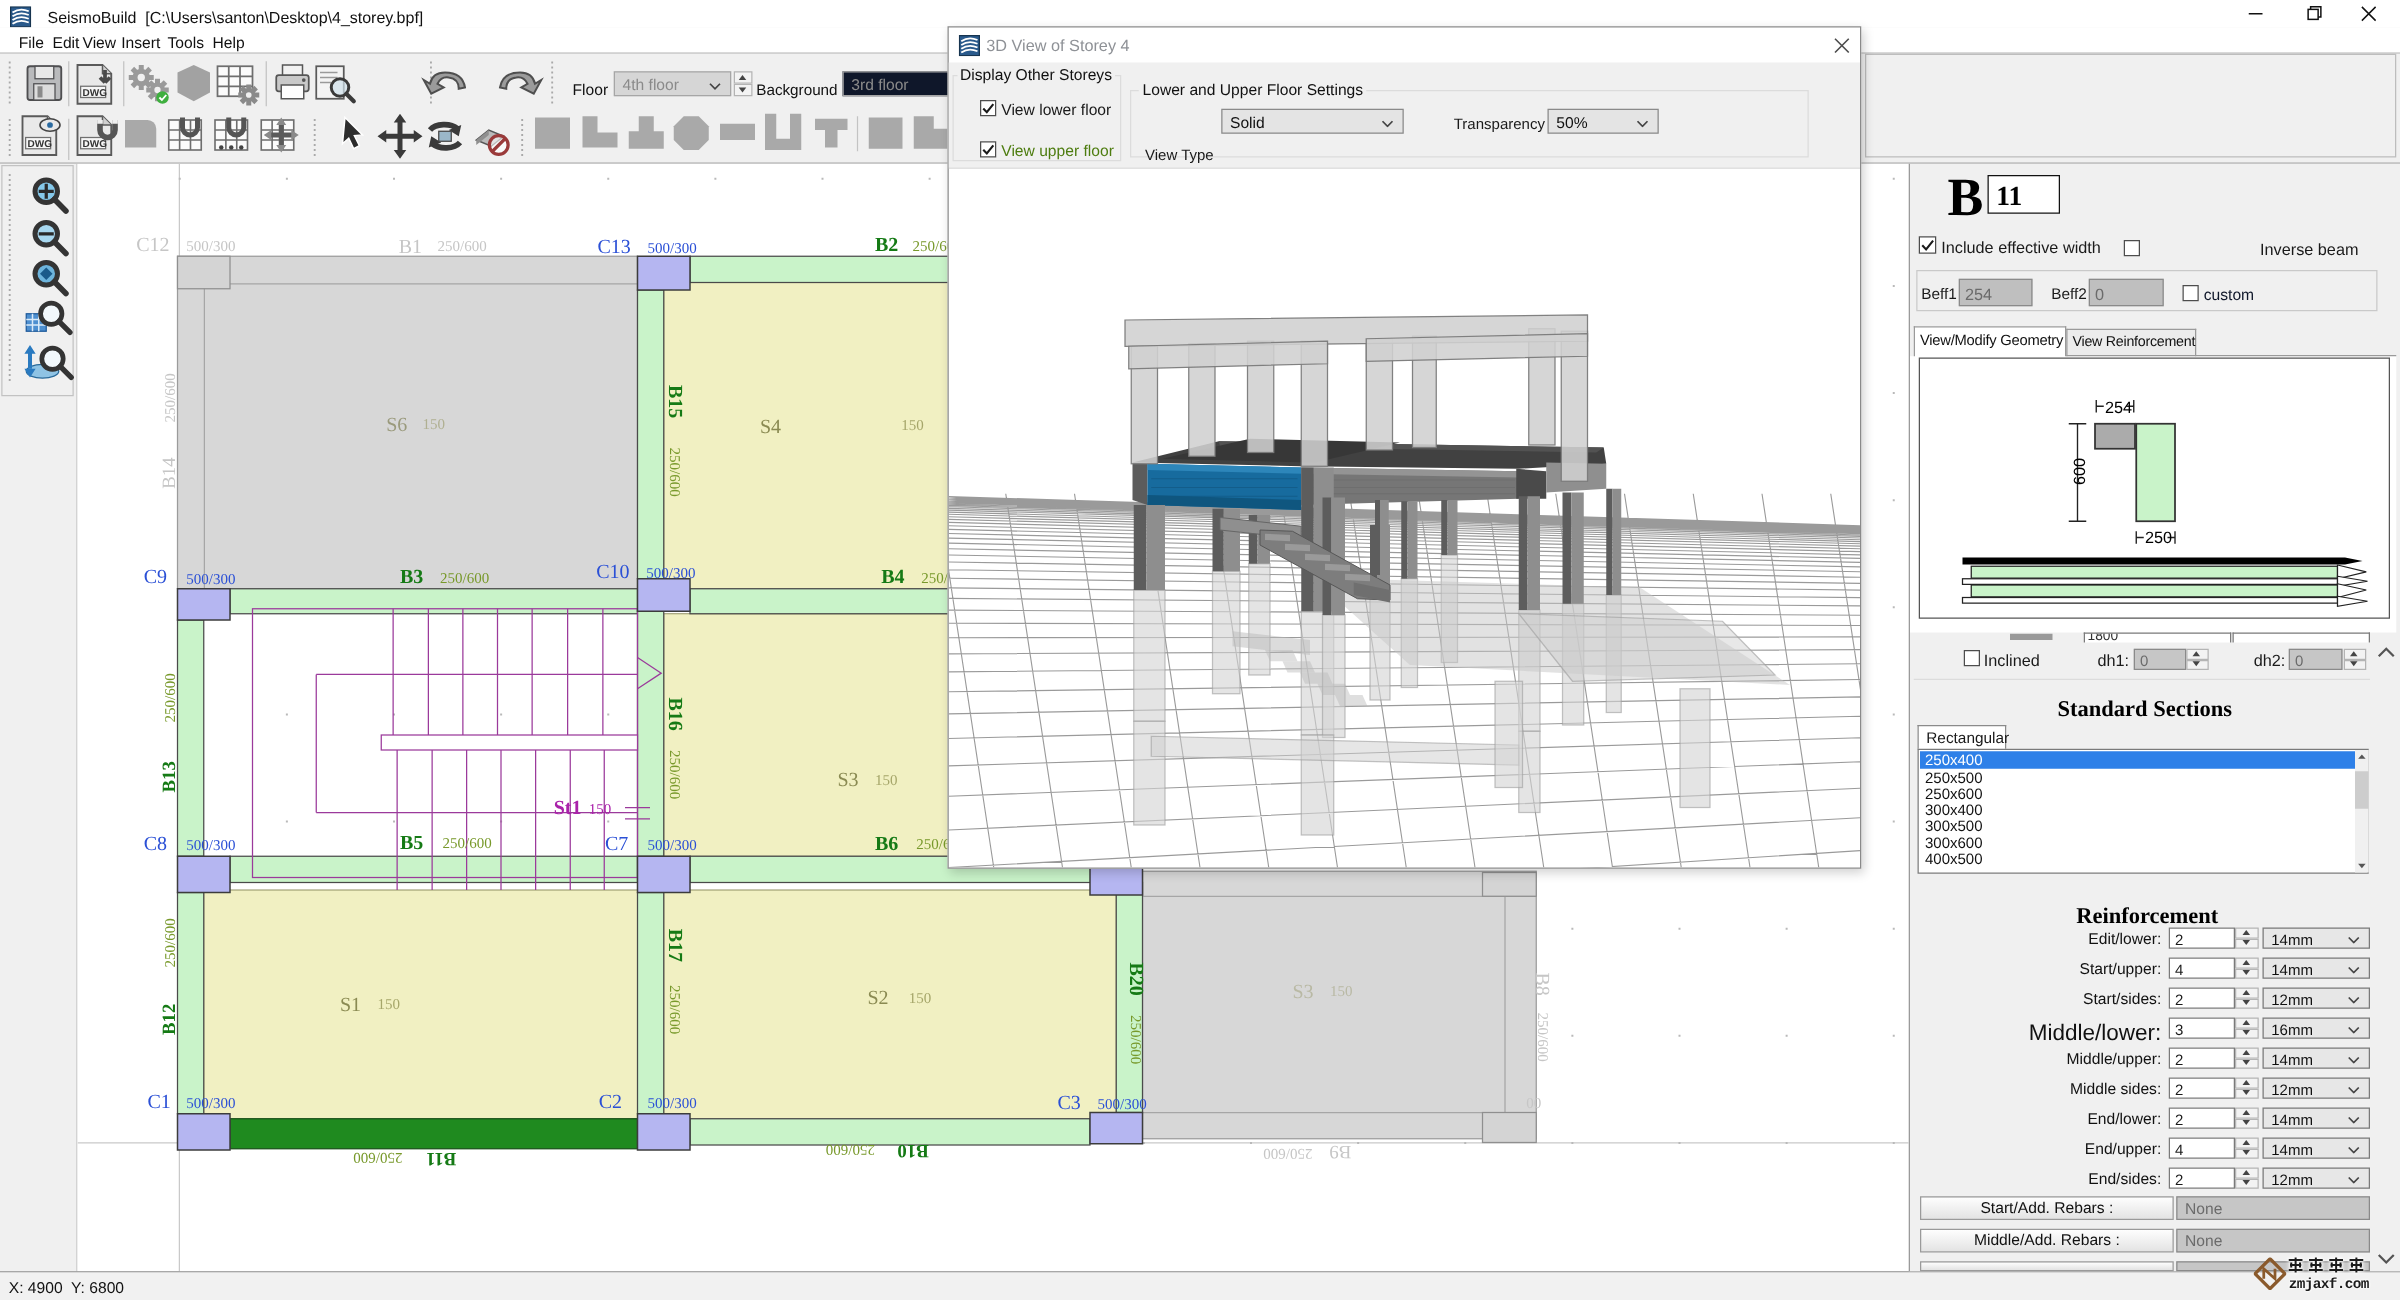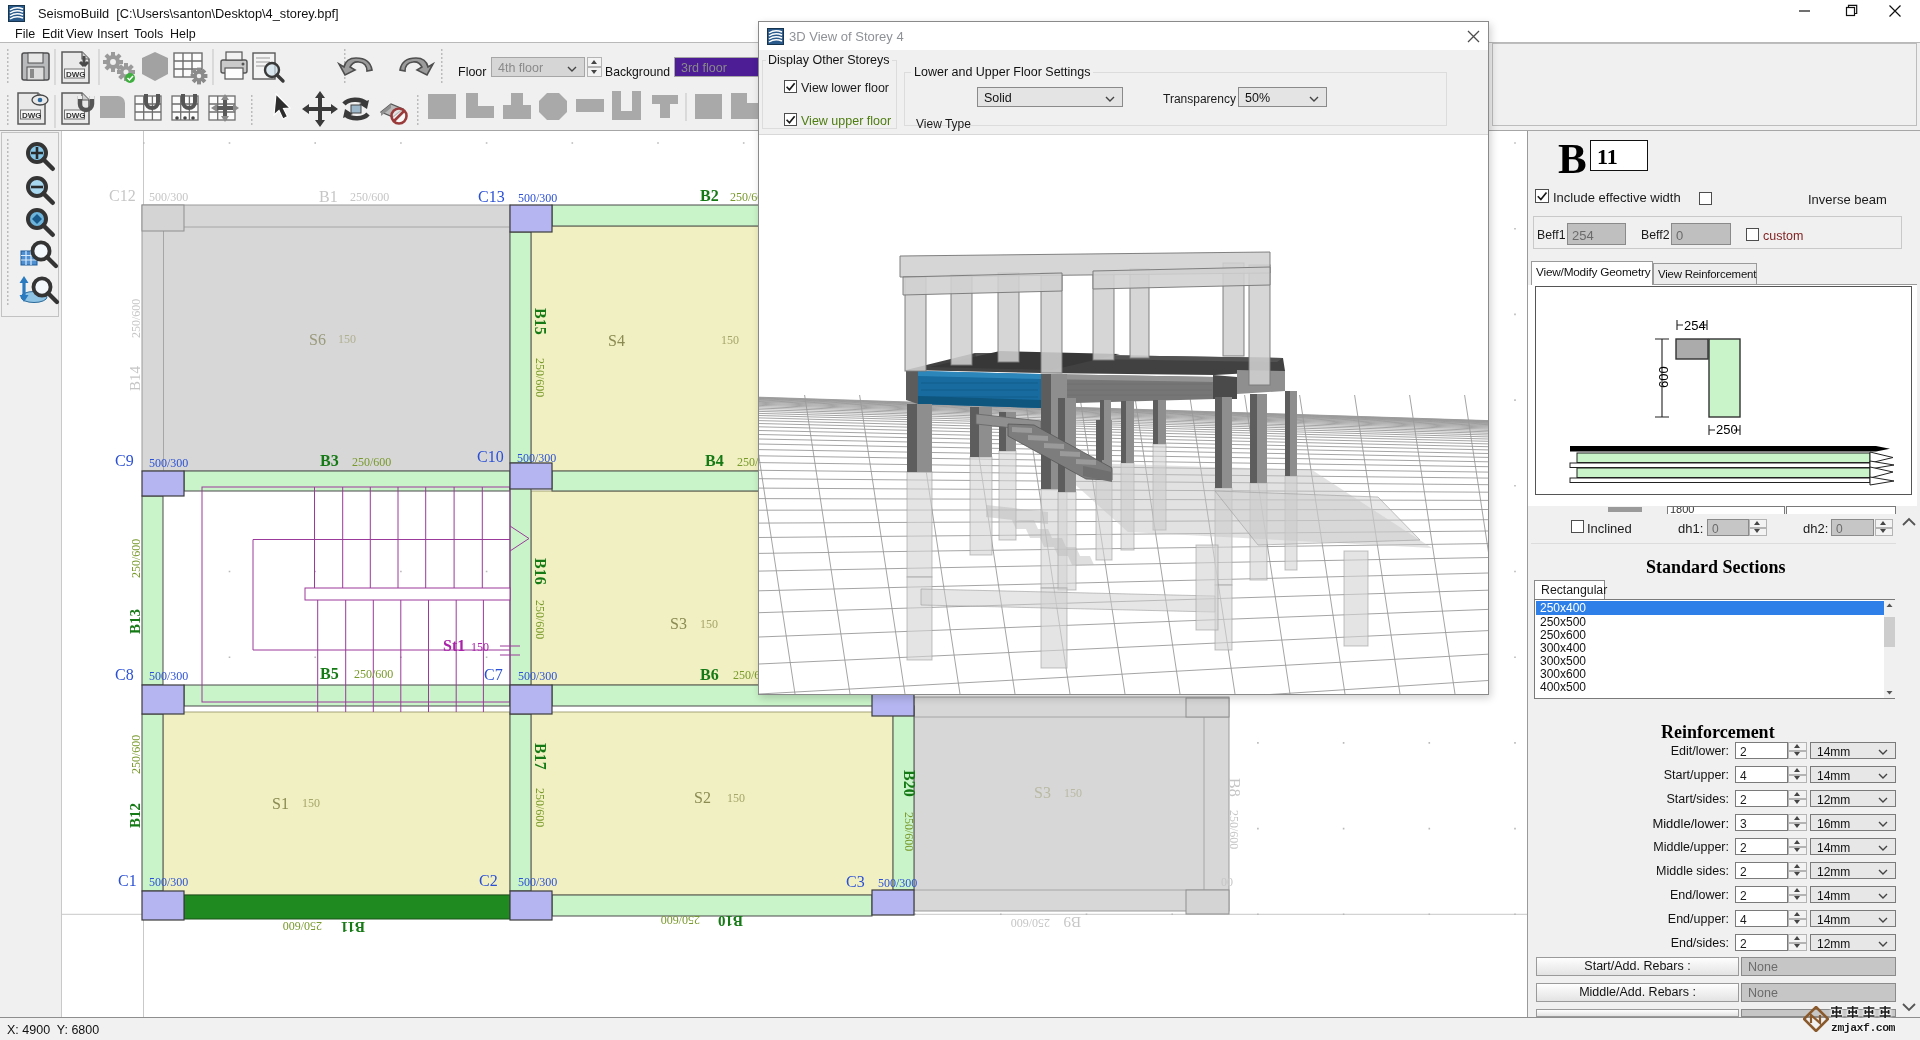--- a/index.html
+++ b/index.html
@@ -183,21 +183,21 @@
         <path d="M1 1l4 4 4-4" stroke="#444" stroke-width="1.4" fill="none"></path>
       </svg>
     </div>
     <div style="position:absolute;left:587px;top:57px;width:15px;height:20px;">
       <div style="position:absolute;left:0;top:0;width:15px;height:10.0px;background:#f3f3f3;border:1px solid #b4b4b4;box-sizing:border-box;"></div>
       <div style="position:absolute;left:0;top:10.0px;width:15px;height:10.0px;background:#f3f3f3;border:1px solid #b4b4b4;box-sizing:border-box;"></div>
       <div style="position:absolute;left:3.5px;top:2.5px;width:0;height:0;border-left:3.5px solid transparent;border-right:3.5px solid transparent;border-bottom:4px solid #444;"></div>
       <div style="position:absolute;left:3.5px;top:12.5px;width:0;height:0;border-left:3.5px solid transparent;border-right:3.5px solid transparent;border-top:4px solid #444;"></div>
     </div>
     <div style="position:absolute;left:605px;top:66px;font-size:12.2px;color:#111;font-weight:normal;font-family:'Liberation Sans',sans-serif;white-space:nowrap;line-height:1;">Background</div>
-    <div style="position:absolute;left:674px;top:57px;width:118px;height:20px;background:#4c1d95;border:1px solid #a6a6a6;box-sizing:border-box;">
+    <div style="position:absolute;left:674px;top:57px;width:118px;height:20px;background:#0f172a;border:1px solid #a6a6a6;box-sizing:border-box;">
       <div style="position:absolute;left:6px;top:2.75px;font-size:12.5px;color:#8a8a8a;line-height:1.2;white-space:nowrap;">3rd floor</div>
       <svg width="10" height="6" style="position:absolute;right:7px;top:7.5px">
         <path d="M1 1l4 4 4-4" stroke="#444" stroke-width="1.4" fill="none"></path>
       </svg>
     </div>
     <div style="position:absolute;left:1492px;top:43px;width:425px;height:83px;border:1px solid #bdbdbd;box-sizing:border-box;"></div>
     <div style="position:absolute;left:0px;top:130px;width:1920px;height:1px;background:#a6a6a6;"></div>
     <div style="position:absolute;left:0px;top:131px;width:62px;height:886px;background:#f0f0f0;border-right:1px solid #c9c9c9;box-sizing:border-box;"></div>
     <div style="position:absolute;left:1px;top:132px;width:58px;height:185px;background:#f0f0f0;border:1px solid #c2c2c2;box-sizing:border-box;"></div>
     <svg width="62" height="200" style="position:absolute;left:0;top:131px" viewBox="0 131 62 200">
@@ -489,21 +489,21 @@
     <div style="position:absolute;left:1699px;top:192px;width:13px;height:13px;background:#fff;border:1px solid #4d4d4d;box-sizing:border-box;"></div>
     <div style="position:absolute;left:1808px;top:193px;font-size:13px;color:#1a1a1a;font-weight:normal;font-family:'Liberation Sans',sans-serif;white-space:nowrap;line-height:1;">Inverse beam</div>
     <div style="position:absolute;left:1533px;top:216px;width:369px;height:33px;border:1px solid #c9c9c9;box-sizing:border-box;"></div>
     <div style="position:absolute;left:1537px;top:229px;font-size:12.3px;color:#1a1a1a;font-weight:normal;font-family:'Liberation Sans',sans-serif;white-space:nowrap;line-height:1;">Beff1</div>
     <div style="position:absolute;left:1567px;top:223px;width:59px;height:22px;background:#bfbfbf;border:1px solid #8a8a8a;box-sizing:border-box;"></div>
     <div style="position:absolute;left:1572px;top:229px;font-size:13px;color:#6b6b6b;font-weight:normal;font-family:'Liberation Sans',sans-serif;white-space:nowrap;line-height:1;">254</div>
     <div style="position:absolute;left:1641px;top:229px;font-size:12.3px;color:#1a1a1a;font-weight:normal;font-family:'Liberation Sans',sans-serif;white-space:nowrap;line-height:1;">Beff2</div>
     <div style="position:absolute;left:1671px;top:223px;width:60px;height:22px;background:#bfbfbf;border:1px solid #8a8a8a;box-sizing:border-box;"></div>
     <div style="position:absolute;left:1676px;top:229px;font-size:13px;color:#6b6b6b;font-weight:normal;font-family:'Liberation Sans',sans-serif;white-space:nowrap;line-height:1;">0</div>
     <div style="position:absolute;left:1746px;top:228px;width:13px;height:13px;background:#fff;border:1px solid #4d4d4d;box-sizing:border-box;"></div>
-    <div style="position:absolute;left:1763px;top:230px;font-size:12.5px;color:#7f1d1d;font-weight:normal;font-family:'Liberation Sans',sans-serif;white-space:nowrap;line-height:1;">custom</div>
+    <div style="position:absolute;left:1763px;top:230px;font-size:12.5px;color:#0f172a;font-weight:normal;font-family:'Liberation Sans',sans-serif;white-space:nowrap;line-height:1;">custom</div>
     <div style="position:absolute;left:1531px;top:261px;width:122px;height:25px;background:#fff;border:1px solid #9a9a9a;border-bottom:none;box-sizing:border-box;"></div>
     <div style="position:absolute;left:1536px;top:267px;font-size:11.8px;color:#111;font-weight:normal;font-family:'Liberation Sans',sans-serif;white-space:nowrap;line-height:1;letter-spacing:-0.2px;">View/Modify Geometry</div>
     <div style="position:absolute;left:1653px;top:263px;width:104px;height:23px;background:#ececec;border:1px solid #9a9a9a;border-bottom:none;box-sizing:border-box;"></div>
     <div style="position:absolute;left:1658px;top:269px;font-size:11.4px;color:#111;font-weight:normal;font-family:'Liberation Sans',sans-serif;white-space:nowrap;line-height:1;letter-spacing:-0.2px;">View Reinforcement</div>
     <div style="position:absolute;left:1528px;top:285px;width:389px;height:221px;background:#ffffff;"></div>
     <div style="position:absolute;left:1653px;top:284px;width:264px;height:1px;background:#9a9a9a;"></div>
     <svg width="389" height="221" style="position:absolute;left:1528px;top:285px" viewBox="1528 285 389 221" font-family="'Liberation Sans',sans-serif">
       <rect x="1676" y="339" width="32" height="20" fill="#ababab" stroke="#333" stroke-width="1.4"></rect>
       <rect x="1709" y="339" width="31" height="78" fill="#c9f3c9" stroke="#333" stroke-width="1.4"></rect>
       <path d="M1677 320v10M1707 320v10M1677 325h6M1701 325h6" stroke="#222" stroke-width="1.1" fill="none"></path>
@@ -607,21 +607,21 @@
       <div style="position:absolute;left:0;top:8.5px;width:19px;height:8.5px;background:#f3f3f3;border:1px solid #b4b4b4;box-sizing:border-box;"></div>
       <div style="position:absolute;left:5.5px;top:1.75px;width:0;height:0;border-left:3.5px solid transparent;border-right:3.5px solid transparent;border-bottom:4px solid #444;"></div>
       <div style="position:absolute;left:5.5px;top:10.25px;width:0;height:0;border-left:3.5px solid transparent;border-right:3.5px solid transparent;border-top:4px solid #444;"></div>
     </div>
     <div style="position:absolute;left:1810px;top:790px;width:86px;height:17px;background:#e7e7e7;border:1px solid #7a7a7a;box-sizing:border-box;">
       <div style="position:absolute;left:6px;top:1.5px;font-size:12px;color:#111;line-height:1.2;white-space:nowrap;">12mm</div>
       <svg width="10" height="6" style="position:absolute;right:7px;top:6.0px">
         <path d="M1 1l4 4 4-4" stroke="#444" stroke-width="1.4" fill="none"></path>
       </svg>
     </div>
-    <div style="position:absolute;left:1729px;top:817px;font-size:13px;color:#111;font-weight:normal;font-family:'Liberation Sans',sans-serif;white-space:nowrap;line-height:1;transform:translateX(-100%);">Middle/lower:</div>
+    <div style="position:absolute;left:1729px;top:817px;font-size:18px;color:#111;font-weight:normal;font-family:'Liberation Sans',sans-serif;white-space:nowrap;line-height:1;transform:translateX(-100%);">Middle/lower:</div>
     <div style="position:absolute;left:1735px;top:814px;width:53px;height:17px;background:#fff;border:1px solid #7a7a7a;box-sizing:border-box;"></div>
     <div style="position:absolute;left:1740px;top:817.5px;font-size:12px;color:#1a1a1a;font-weight:normal;font-family:'Liberation Sans',sans-serif;white-space:nowrap;line-height:1;">3</div>
     <div style="position:absolute;left:1788px;top:814px;width:19px;height:17px;">
       <div style="position:absolute;left:0;top:0;width:19px;height:8.5px;background:#f3f3f3;border:1px solid #b4b4b4;box-sizing:border-box;"></div>
       <div style="position:absolute;left:0;top:8.5px;width:19px;height:8.5px;background:#f3f3f3;border:1px solid #b4b4b4;box-sizing:border-box;"></div>
       <div style="position:absolute;left:5.5px;top:1.75px;width:0;height:0;border-left:3.5px solid transparent;border-right:3.5px solid transparent;border-bottom:4px solid #444;"></div>
       <div style="position:absolute;left:5.5px;top:10.25px;width:0;height:0;border-left:3.5px solid transparent;border-right:3.5px solid transparent;border-top:4px solid #444;"></div>
     </div>
     <div style="position:absolute;left:1810px;top:814px;width:86px;height:17px;background:#e7e7e7;border:1px solid #7a7a7a;box-sizing:border-box;">
       <div style="position:absolute;left:6px;top:1.5px;font-size:12px;color:#111;line-height:1.2;white-space:nowrap;">16mm</div>

